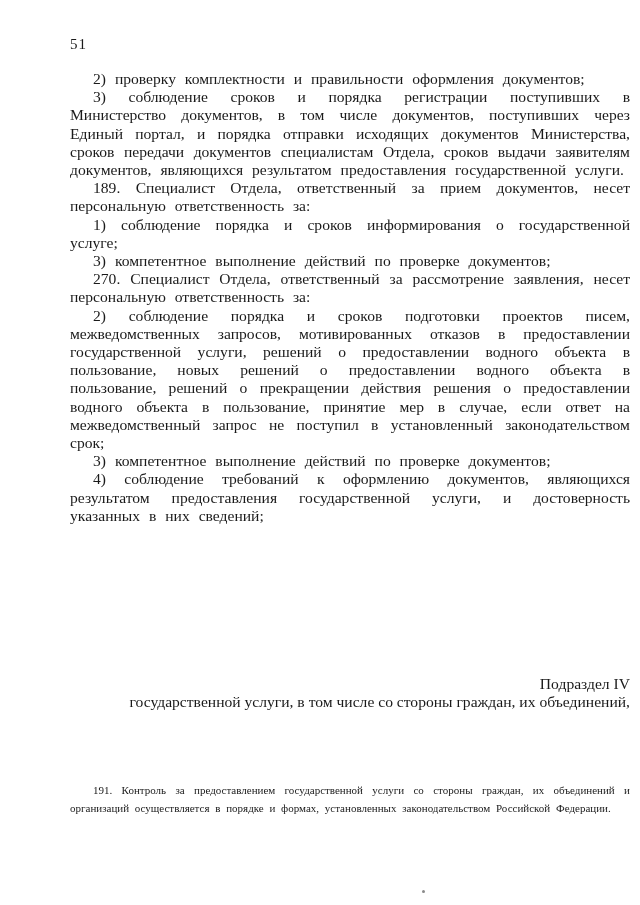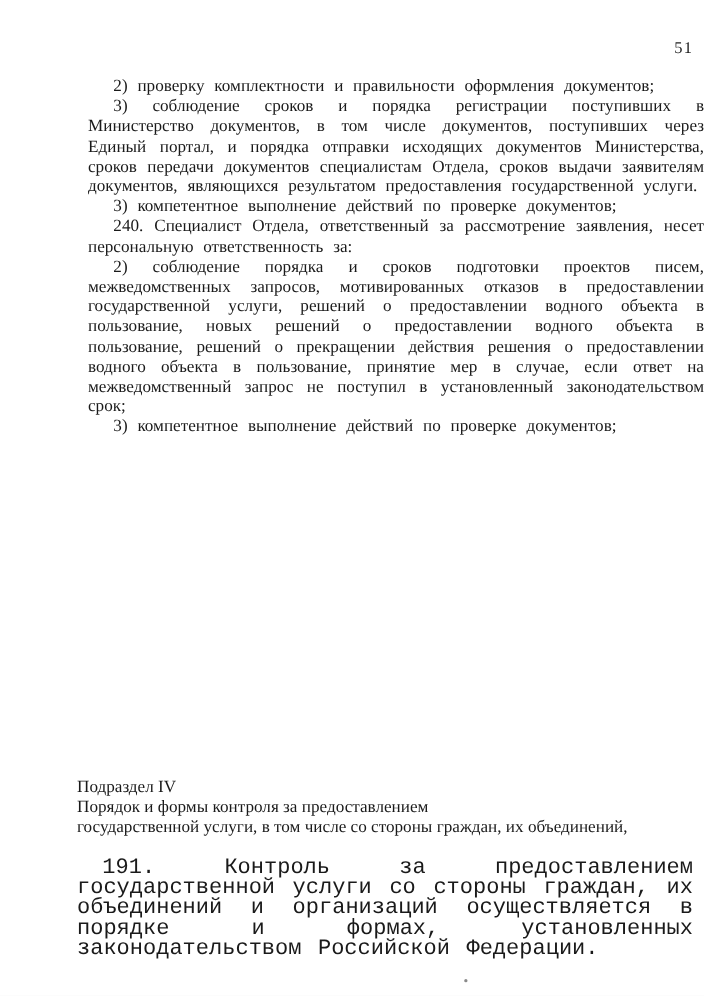--- a/index.html
+++ b/index.html
@@ -11,85 +11,85 @@
   .page{
     position:relative;
     width:640px;height:905px;
     background:var(--page-bg,#ffffff);
     color:var(--text-color,#1a1a1a);
     overflow:hidden;
   }
   .page-number{
     position:absolute;
     left:70px;top:36px;width:560px;
-    text-align:right;
+    text-align:left;
     font-size:15px;
     letter-spacing:1px;
   }
   .body-text{
     position:absolute;
-    left:80px;top:70px;width:560px;
+    left:70px;top:70px;width:560px;
   }
   .body-text p{
     margin:0;
     font-size:15.6px;
     line-height:18.2px;
     text-align:justify;
     text-indent:23px;
     word-spacing:5px;
     text-justify:inter-word;
   }
   .section-heading{
     position:absolute;
     left:70px;top:675px;width:560px;
-    text-align:left;
+    text-align:right;
     font-size:15.6px;
     line-height:18.2px;
-    margin-top:32px;
   }
   .closing-text{
     position:absolute;
     left:70px;top:781px;width:560px;
   }
   .closing-text p{
     margin:0;
-    font-size:20px;
+    font-size:11px;
     line-height:18.2px;
     text-align:justify;
     text-indent:23px;
     word-spacing:3px;
-    font-family:Liberation Mono, monospace;
   }
   .speck{
     position:absolute;
     left:422px;top:890px;
     width:3px;height:3px;
     background:#8a8a8a;
     border-radius:50%;
   }
 </style>
 </head>
 <body>
 
 <div class="page">
 
   <div class="page-number">51</div>
 
   <div class="body-text">
     <p>2) проверку комплектности и правильности оформления документов;</p>
     <p>3) соблюдение сроков и порядка регистрации поступивших в Министерство документов, в том числе документов, поступивших через Единый портал, и порядка отправки исходящих документов Министерства, сроков передачи документов специалистам Отдела, сроков выдачи заявителям документов, являющихся результатом предоставления государственной услуги.</p>
+    <p>189. Специалист Отдела, ответственный за прием документов, несет персональную ответственность за:</p>
+    <p>1) соблюдение порядка и сроков информирования о государственной услуге;</p>
     <p>3) компетентное выполнение действий по проверке документов;</p>
-    <p>240. Специалист Отдела, ответственный за рассмотрение заявления, несет персональную ответственность за:</p>
+    <p>270. Специалист Отдела, ответственный за рассмотрение заявления, несет персональную ответственность за:</p>
     <p>2) соблюдение порядка и сроков подготовки проектов писем, межведомственных запросов, мотивированных отказов в предоставлении государственной услуги, решений о предоставлении водного объекта в пользование, новых решений о предоставлении водного объекта в пользование, решений о прекращении действия решения о предоставлении водного объекта в пользование, принятие мер в случае, если ответ на межведомственный запрос не поступил в установленный законодательством срок;</p>
     <p>3) компетентное выполнение действий по проверке документов;</p>
+    <p>4) соблюдение требований к оформлению документов, являющихся результатом предоставления государственной услуги, и достоверность указанных в них сведений;</p>
   </div>
 
   <div class="section-heading">
     <div>Подраздел IV</div>
-    <div>Порядок и формы контроля за предоставлением</div>
     <div>государственной услуги, в том числе со стороны граждан, их объединений,</div>
   </div>
 
   <div class="closing-text">
     <p>191. Контроль за предоставлением государственной услуги со стороны граждан, их объединений и организаций осуществляется в порядке и формах, установленных законодательством Российской Федерации.</p>
   </div>
 
   <div class="speck"></div>
 
 </div>

